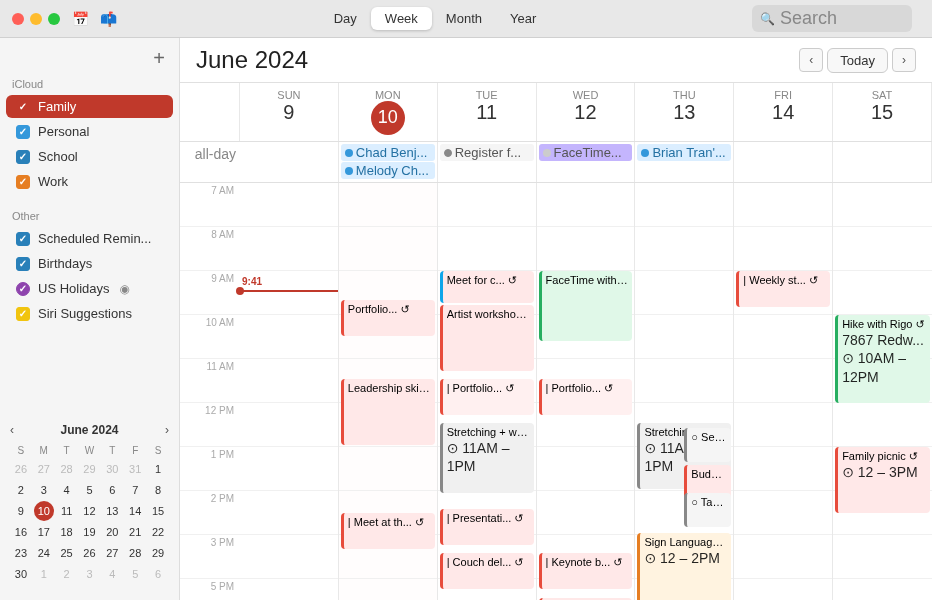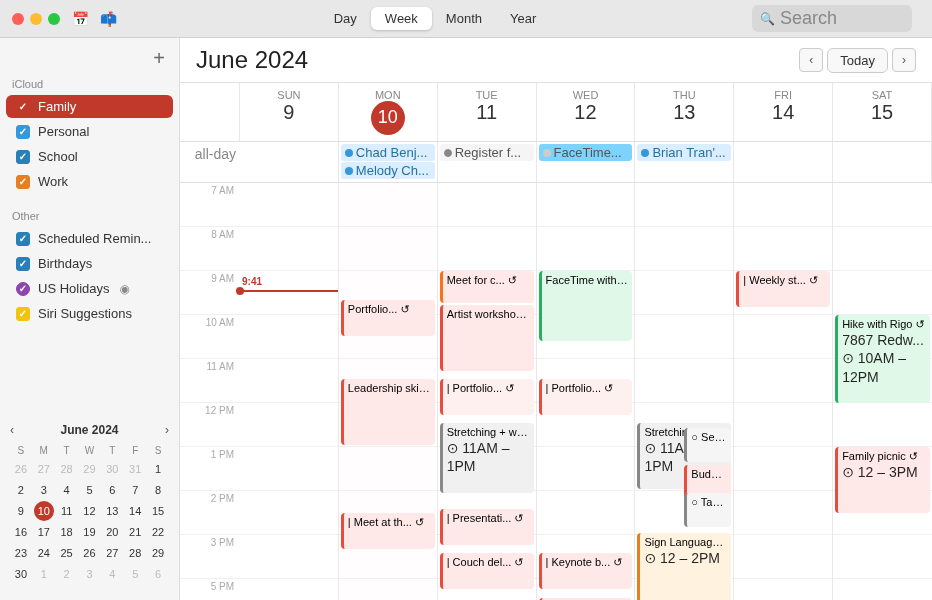--- a/index.html
+++ b/index.html
@@ -576,21 +576,21 @@
             <span>Melody Ch...</span>
           </div>
         </div>
         <div class="all-day-cell">
           <div class="all-day-event" style="background:#f5f5f5; color:#555;">
             <div class="dot" style="background:#888; border:1px solid #888; border-radius:50%;"></div>
             <span>Register f...</span>
           </div>
         </div>
         <div class="all-day-cell">
-          <div class="all-day-event" style="background:#7dd3fc; color:#555;">
+          <div class="all-day-event" style="background:#c4b5fd; color:#555;">
             <div class="dot" style="background:#ccc;"></div>
             <span>FaceTime...</span>
           </div>
         </div>
         <div class="all-day-cell">
           <div class="all-day-event" style="background:#dbeeff; color:#2471a3;">
             <div class="dot" style="background:#3498db;"></div>
             <span>Brian Tran'...</span>
           </div>
         </div>
@@ -681,21 +681,21 @@
             <div class="hour-line"></div>
               <div class="hour-line"></div>
               <div class="hour-line"></div>
               <div class="hour-line"></div>
               <div class="hour-line"></div>
             <div class="hour-line"></div>
               <div class="hour-line"></div>
               <div class="hour-line"></div>
               <div class="hour-line"></div>
               <div class="hour-line"></div>
-            <div class="event-block" style="top:88px;height:32px;background:#ffe8e8;border-left:3px solid #f97316;">
+            <div class="event-block" style="top:88px;height:32px;background:#ffe8e8;border-left:3px solid #0ea5e9;">
               <div class="event-title">Meet for c... ↺</div>
             </div>
             <div class="event-block" style="top:122px;height:66px;background:#ffe8e8;border-left:3px solid #e74c3c;">
               <div class="event-title">Artist workshop... ↺</div>
             </div>
             <div class="event-block" style="top:196px;height:36px;background:#fff0f0;border-left:3px solid #e74c3c;">
               <div class="event-title">| Portfolio... ↺</div>
             </div>
             <div class="event-block" style="top:240px;height:70px;background:#f0f0f0;border-left:3px solid #888;">
               <div class="event-title">Stretching + weights</div>

